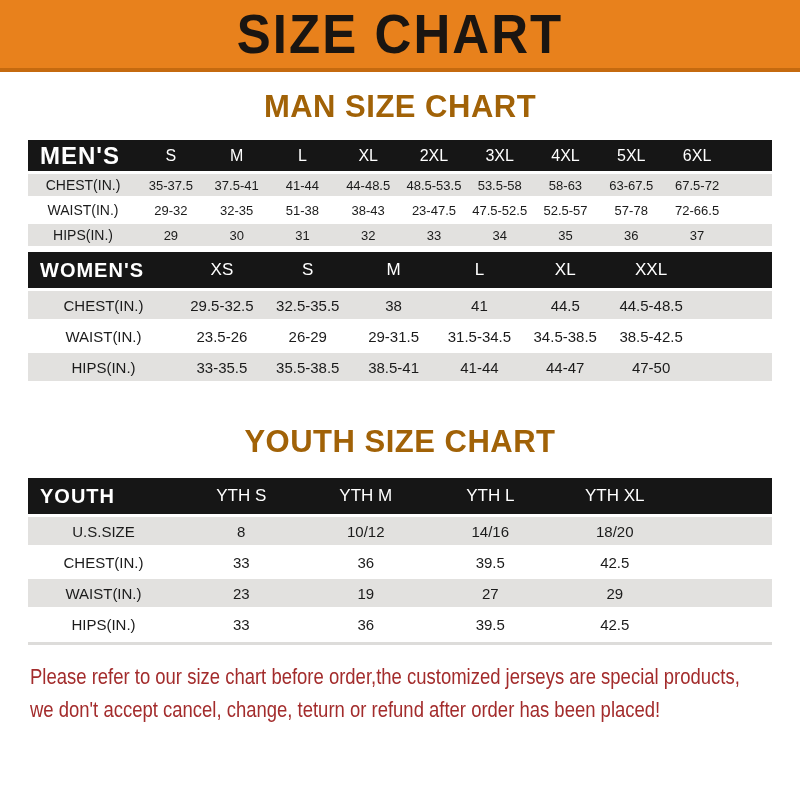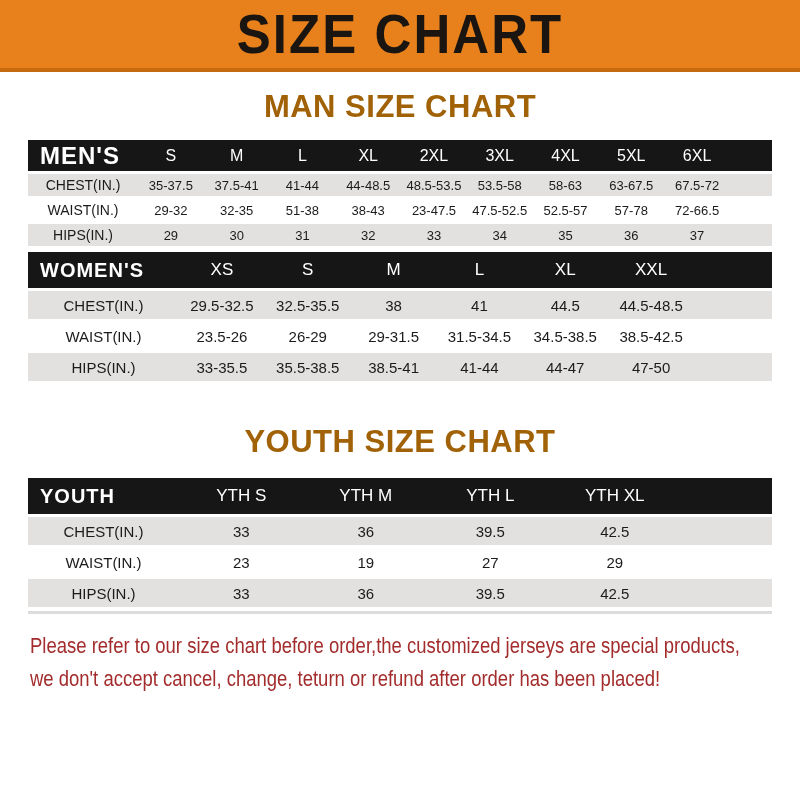--- a/index.html
+++ b/index.html
@@ -276,20 +276,28 @@
               <th class="corner">YOUTH</th>
               <th class="col-h">YTH S</th>
               <th class="col-h">YTH M</th>
               <th class="col-h">YTH L</th>
               <th class="col-h">YTH XL</th>
               <th class="filler"></th>
             </tr>
           </thead>
           <tbody>
             <tr class="data-row">
+              <td class="row-label">U.S.SIZE</td>
+              <td class="cell">8</td>
+              <td class="cell">10/12</td>
+              <td class="cell">14/16</td>
+              <td class="cell">18/20</td>
+              <td class="filler"></td>
+            </tr>
+            <tr class="data-row">
               <td class="row-label">CHEST(IN.)</td>
               <td class="cell">33</td>
               <td class="cell">36</td>
               <td class="cell">39.5</td>
               <td class="cell">42.5</td>
               <td class="filler"></td>
             </tr>
             <tr class="data-row">
               <td class="row-label">WAIST(IN.)</td>
               <td class="cell">23</td>

